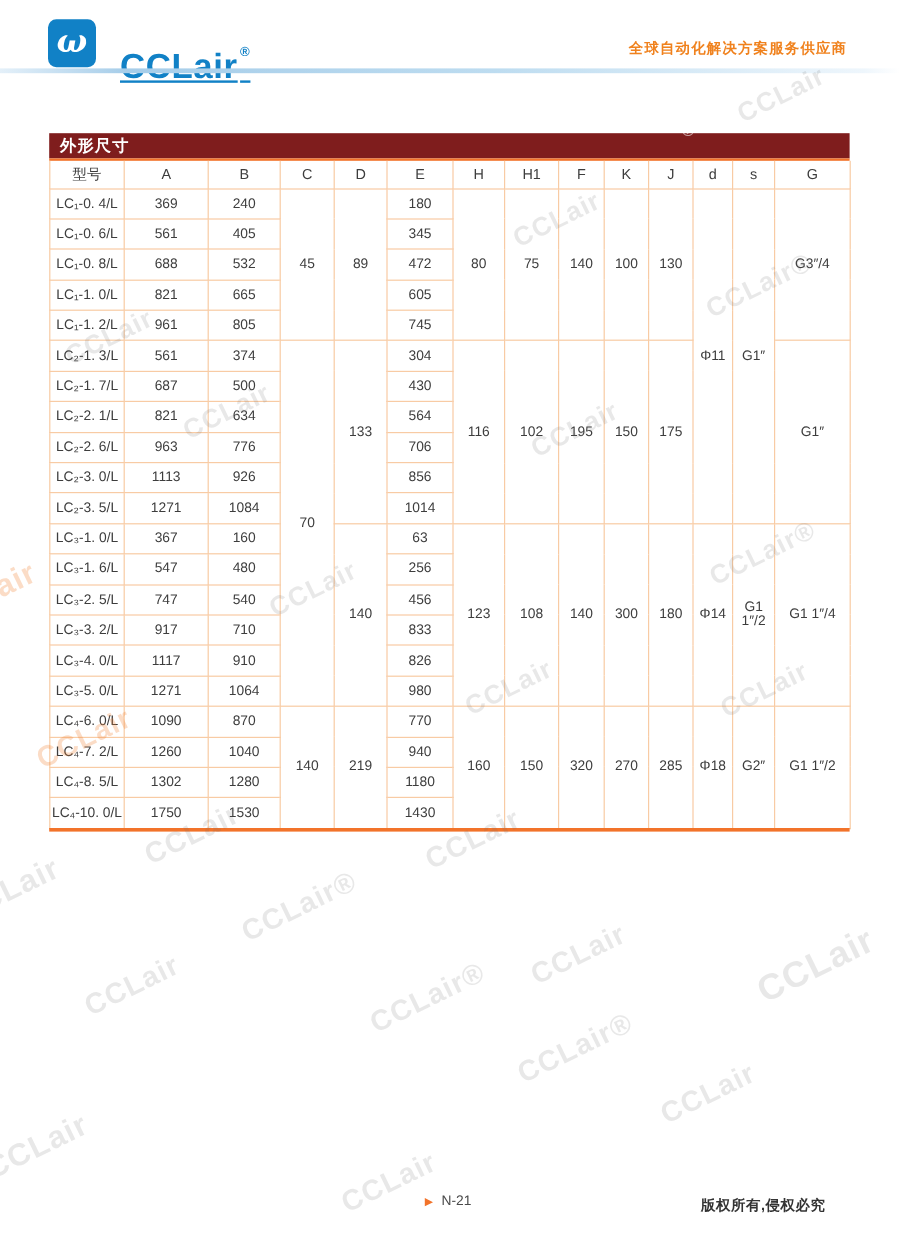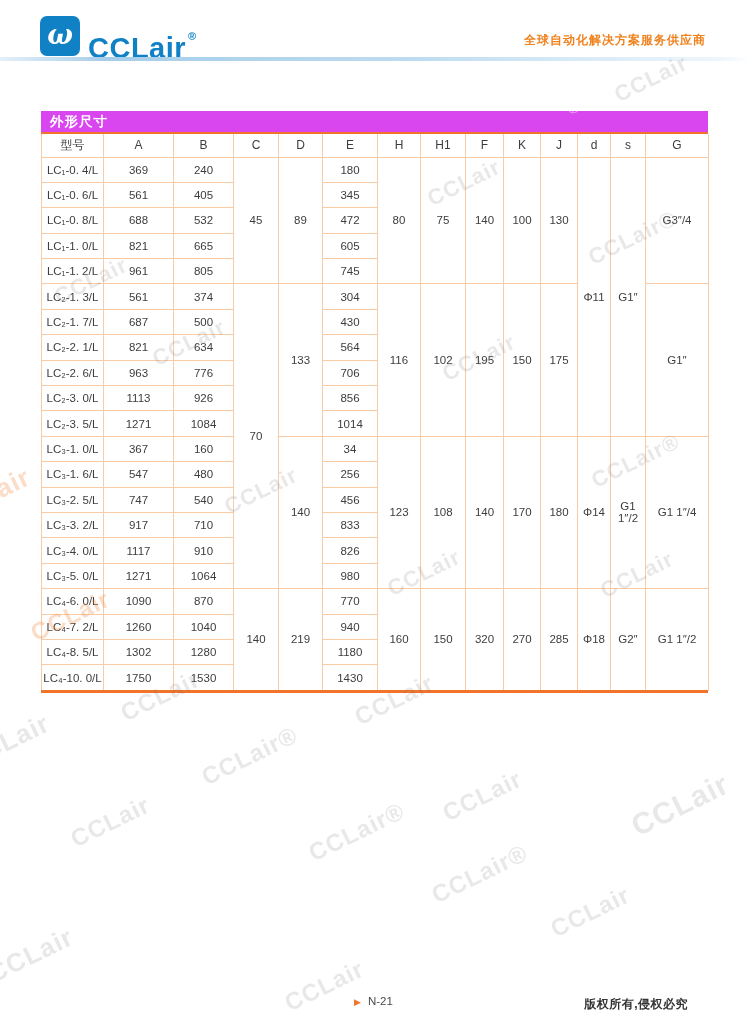--- a/index.html
+++ b/index.html
@@ -8,38 +8,38 @@
           margin:0 auto; overflow:hidden; }
 
   
   .hdr { position:absolute; left:0; top:0; width:750px; height:60px; background:#fff; }
   .logo { position:absolute; left:40px; top:16px; display:flex; align-items:flex-start; }
   .logo-box { width:40px; height:40px; background:#1181c6; border-radius:7px;
               display:flex; align-items:center; justify-content:center; }
   .logo-glyph { color:#fff; font-size:27px; font-weight:bold; font-style:italic;
                 font-family:"DejaVu Serif",serif; line-height:1; transform:translateY(-2px); }
   .logo-text { color:#1181c6; font-size:29px; font-weight:bold; letter-spacing:0.5px;
-               line-height:40px; margin-left:8px; }
+               line-height:56px; margin-left:20px;text-decoration:underline; }
   .logo-reg { color:#1181c6; font-size:11px; vertical-align:18px; margin-left:2px; }
   .slogan { position:absolute; right:44px; top:32px; color:#f0821e; font-size:12px;
             font-weight:bold; letter-spacing:1px; }
   .hdr-line { position:absolute; left:0; top:57px; width:750px; height:4px;
               background:linear-gradient(90deg,#e4f0f9 0%,#a6cde9 14%,#bddcf0 55%,#eef6fc 96%,#ffffff 100%); }
 
   
   .wm { position:absolute; font-weight:bold; white-space:nowrap;
         transform:rotate(-26deg); letter-spacing:1px; z-index:5; pointer-events:none;
         font-family:"Liberation Sans","DejaVu Sans",sans-serif; }
   .wm.gray   { color:rgba(110,110,110,0.16); }
   .wm.orange { color:rgba(242,130,50,0.28); }
   .wm.light  { color:rgba(255,255,255,0.55); }
 
   
   .doc { position:absolute; left:41px; top:111px; width:667px; z-index:2; }
-  .tbl-title { height:21px; background:#d946ef; color:#ffffff; font-size:13.5px;
+  .tbl-title { height:21px; background:#7f1d1d; color:#ffffff; font-size:13.5px;
                font-weight:bold; line-height:21px; padding-left:9px; letter-spacing:1px; }
   .tbl-rule { height:2px; background:#f2732a; }
   table { border-collapse:collapse; width:667px; table-layout:fixed; background:transparent; }
   th { height:23px; font-size:12px; font-weight:normal; color:#3d3d3d;
        border:1px solid #f8cba4; border-top:none; text-align:center; }
   td { font-size:11.5px; color:#3d3d3d; border:1px solid #f8cba4;
        text-align:center; vertical-align:middle; padding:0;
        font-family:"Liberation Sans","DejaVu Sans",sans-serif; }
   tbody tr { height:25.4px;margin-top:29px; }
   .tbl-bottom { height:3px; background:#f2732a; margin-top:-1px; }
@@ -219,25 +219,25 @@
           <td>1271</td>
           <td>1084</td>
           <td>1014</td>
         </tr>
 
         <tr>
           <td>LC₃-1. 0/L</td>
           <td>367</td>
           <td>160</td>
           <td rowspan="6">140</td>
-          <td>34</td>
+          <td>63</td>
           <td rowspan="6">123</td>
           <td rowspan="6">108</td>
           <td rowspan="6">140</td>
-          <td rowspan="6">170</td>
+          <td rowspan="6">300</td>
           <td rowspan="6">180</td>
           <td rowspan="6">Φ14</td>
           <td rowspan="6">G1 1″/2</td>
           <td rowspan="6">G1 1″/4</td>
         </tr>
         <tr>
           <td>LC₃-1. 6/L</td>
           <td>547</td>
           <td>480</td>
           <td>256</td>

